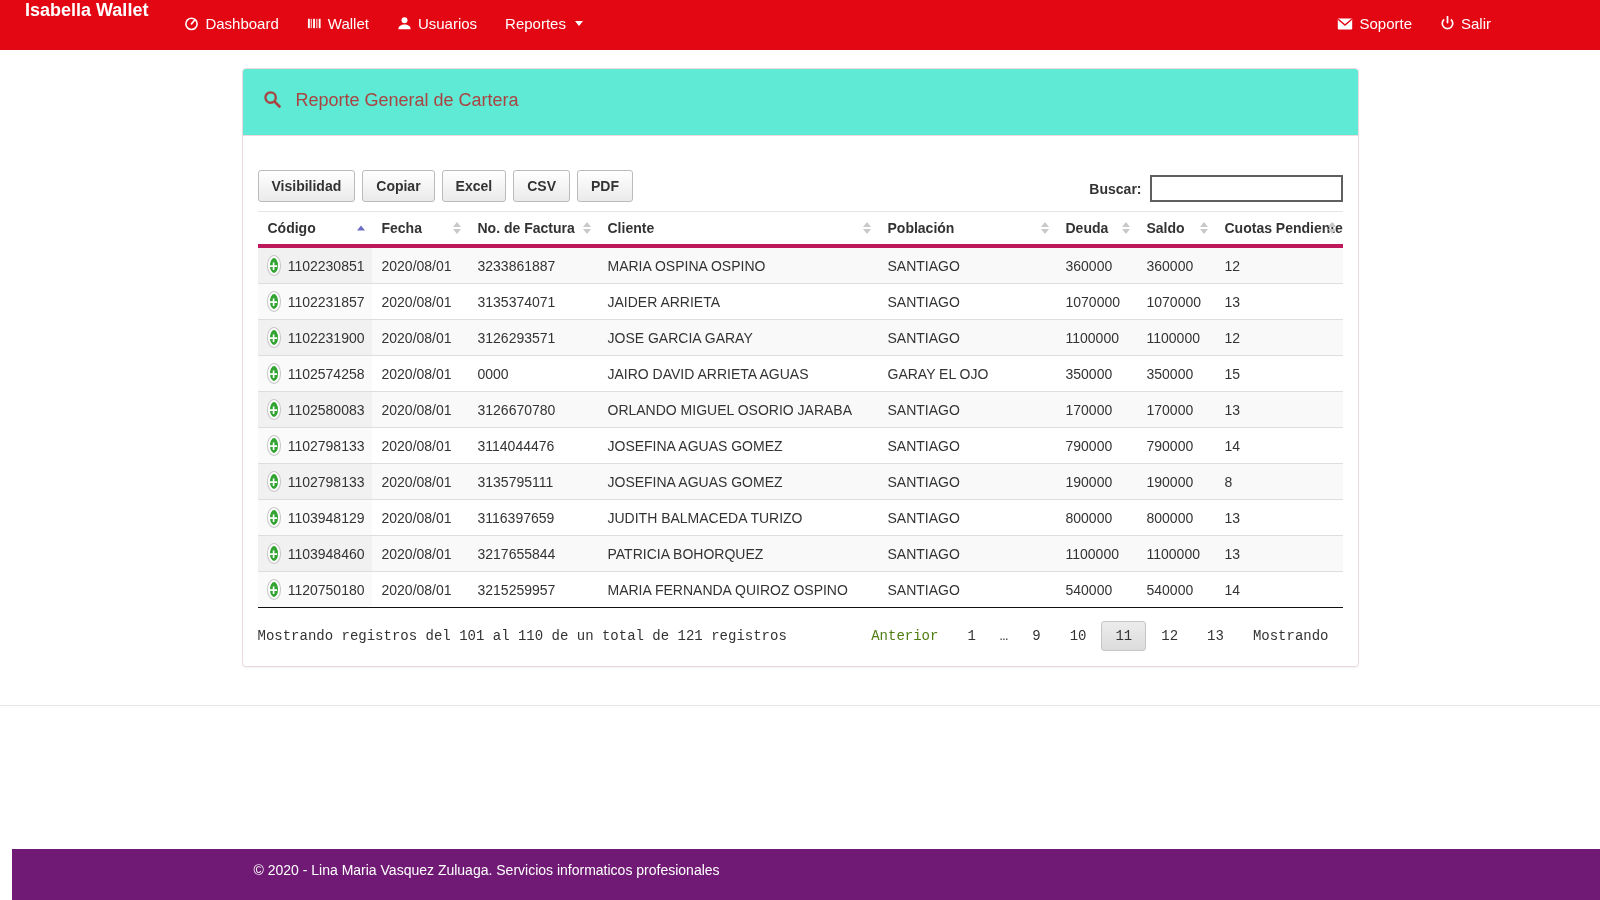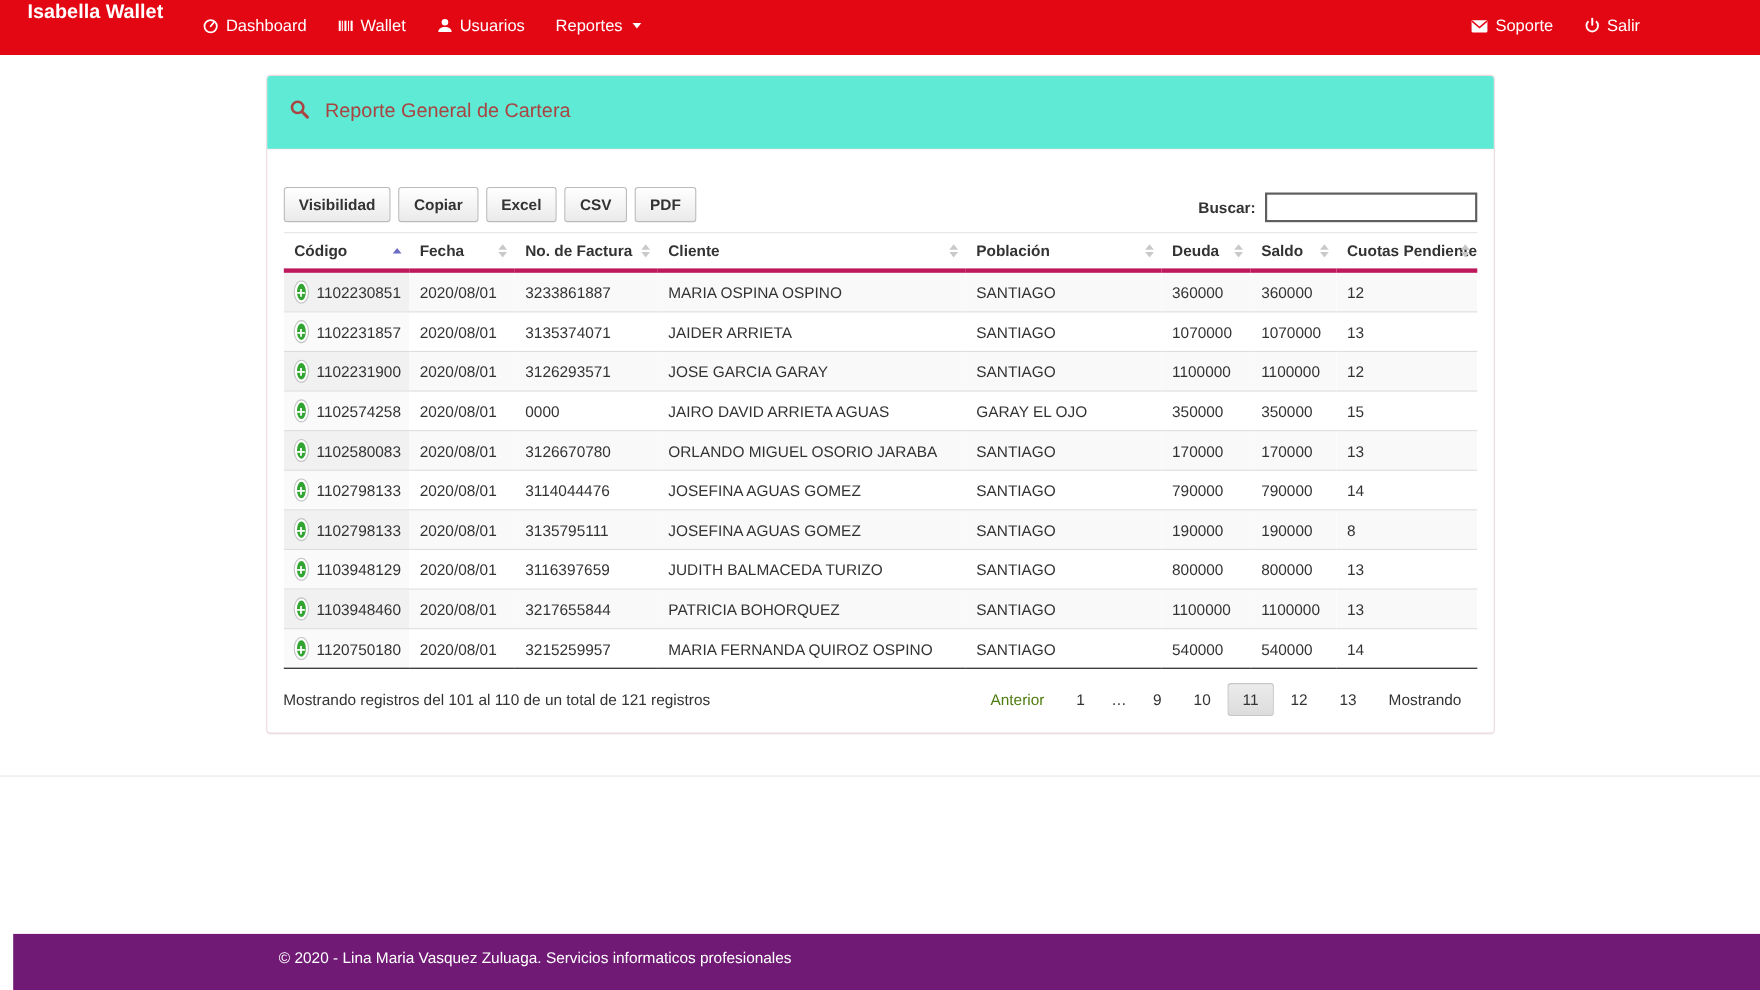--- a/index.html
+++ b/index.html
@@ -165,20 +165,21 @@
   .code-cell { display: flex; align-items: center; }
 
   
   .table-footer {
     display: flex;
     justify-content: space-between;
     align-items: center;
     padding-top: 13px;
     font-size: 14px;
     color: #333;
+    font-family: Liberation Mono, monospace;
   }
   .pagination { display: flex; align-items: center; }
   .page-btn {
     padding: 6px 13px;
     color: #333;
     cursor: pointer;
     border: 1px solid transparent;
     border-radius: 3px;
     margin-left: 1px;
     user-select: none;

